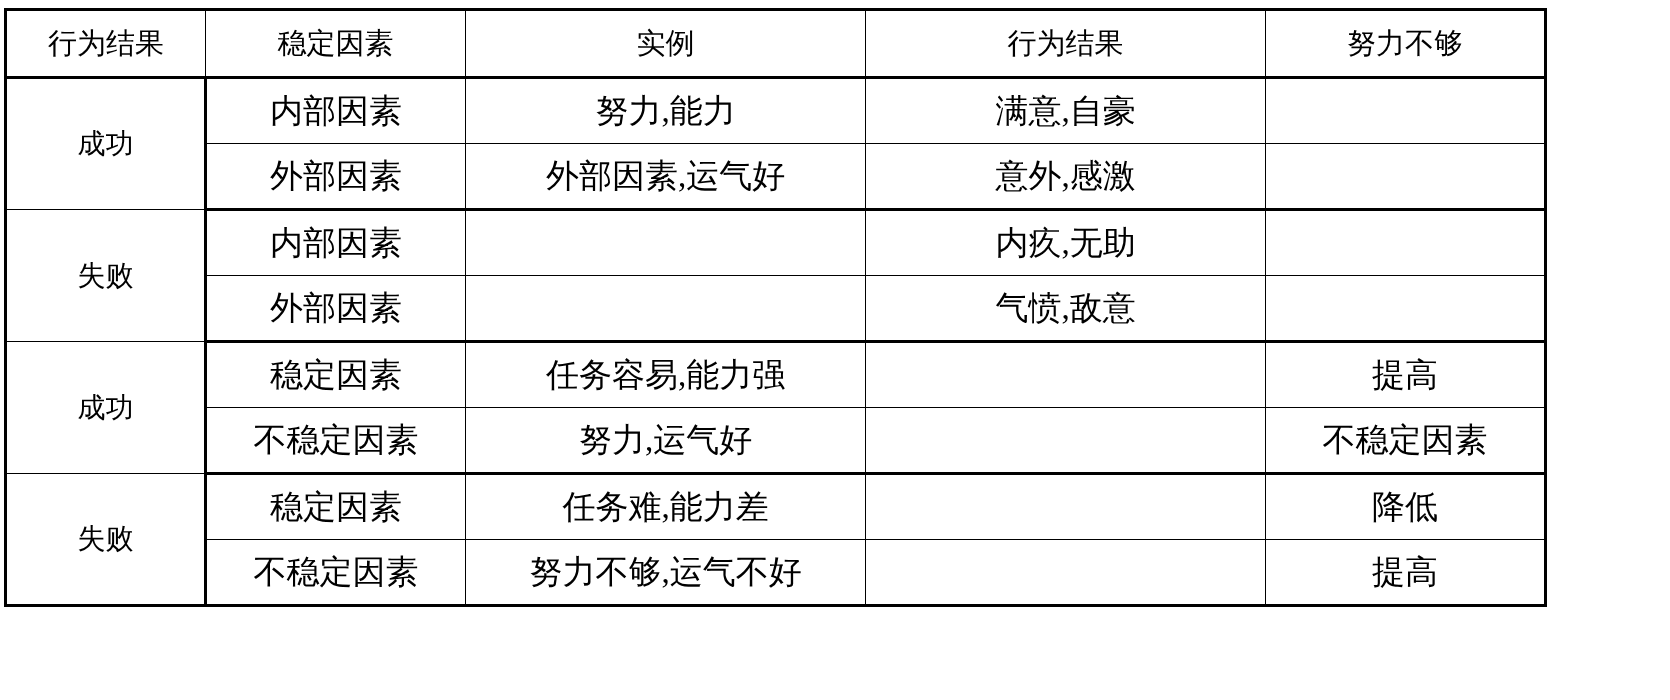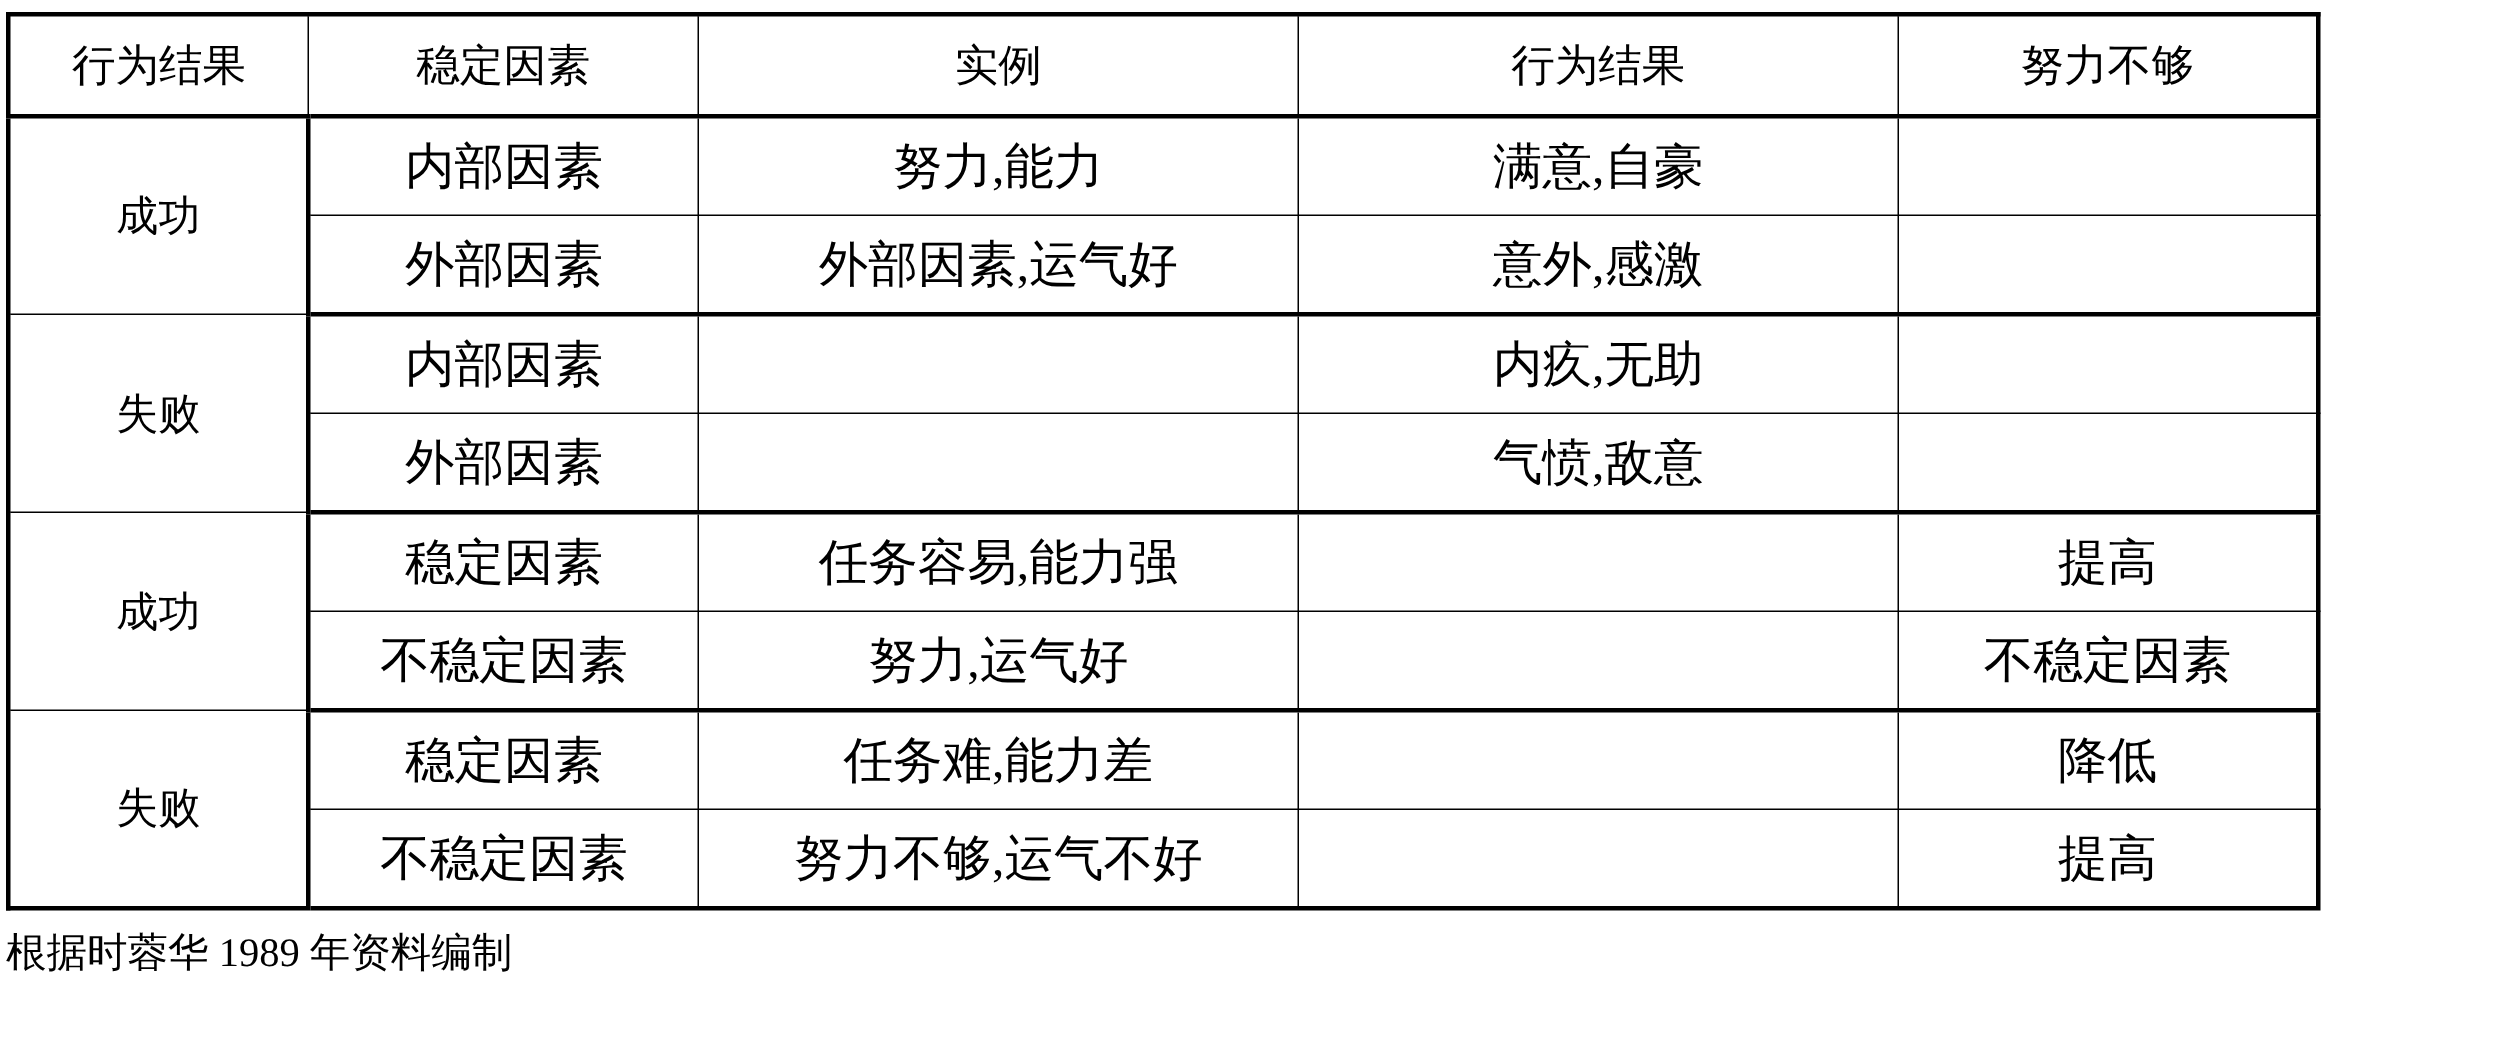--- a/index.html
+++ b/index.html
@@ -149,15 +149,14 @@
       <tr class="group-end">
         <td class="direction">不稳定因素</td>
         <td>努力不够,运气不好</td>
         <td></td>
         <td>提高</td>
       </tr>
 
     </tbody>
   </table>
 
-  <div class="source-note">根据时蓉华 1989 年资料编制</div>
 
 </div>
 
 </body></html>

